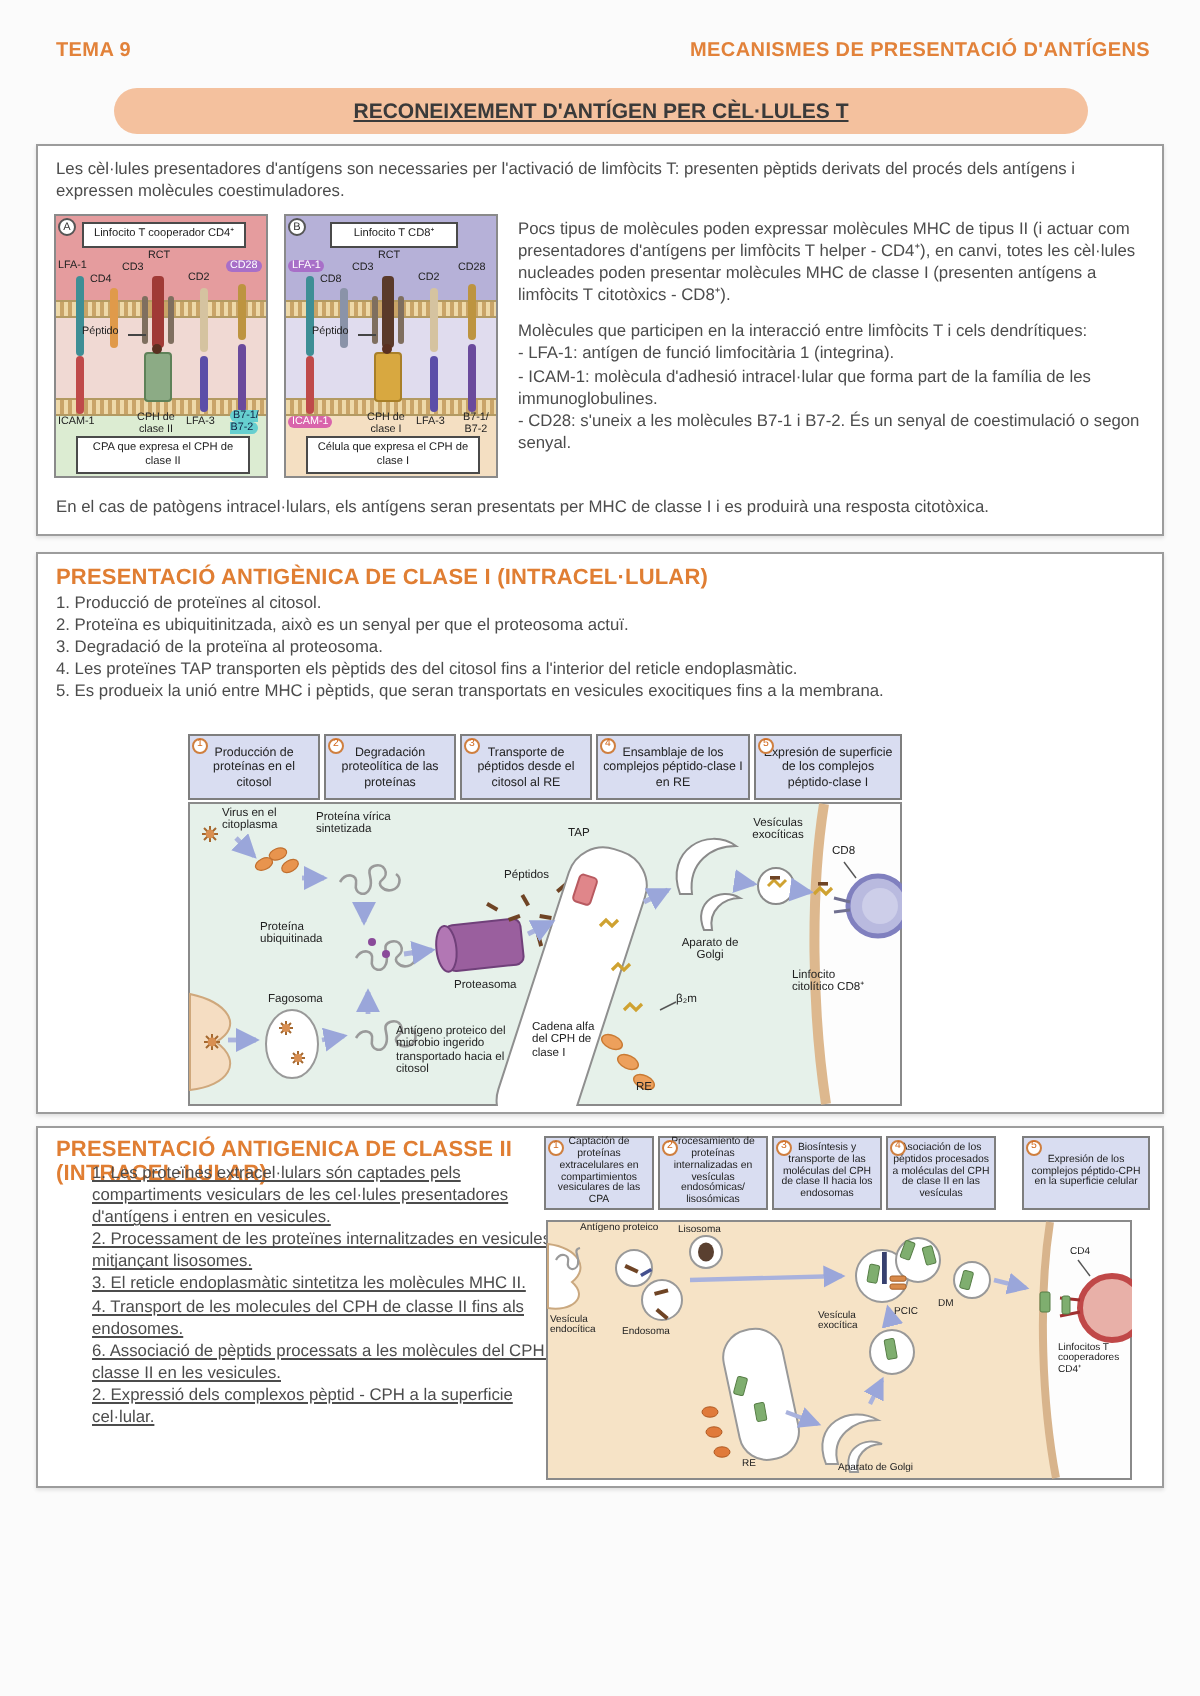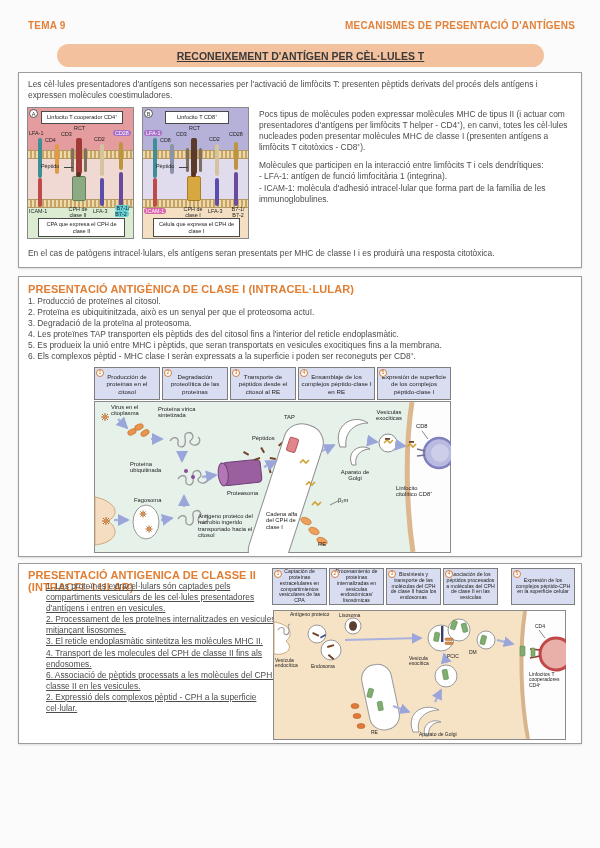--- a/index.html
+++ b/index.html
@@ -153,34 +153,34 @@
       <div class="d1lbl w" style="left:84px;top:99px;width:22px;">B7-1/ B7-2</div>
       <div class="tbox" style="left:10px;top:110px;width:87px;height:19px;">Célula que expresa el CPH de clase I</div>
     </div>
   </div>
 
   <div id="b1-right">
     <div class="txt para">Pocs tipus de molècules poden expressar molècules MHC de tipus II (i actuar com presentadores d'antígens per limfòcits T helper - CD4⁺), en canvi, totes les cèl·lules nucleades poden presentar molècules MHC de classe I (presenten antígens a limfòcits T citotòxics - CD8⁺).</div>
     <div class="txt">Molècules que participen en la interacció entre limfòcits T i cels dendrítiques:</div>
     <div class="txt">- LFA-1: antígen de funció limfocitària 1 (integrina).</div>
     <div class="txt">- ICAM-1: molècula d'adhesió intracel·lular que forma part de la família de les immunoglobulines.</div>
+    <div class="txt">- CD28: s'uneix a les molècules B7-1 i B7-2. És un senyal de coestimulació o segon senyal.</div>
   </div>
 
   <div class="txt" id="b1-footer">En el cas de patògens intracel·lulars, els antígens seran presentats per MHC de classe I i es produirà una resposta citotòxica.</div>
 </div>
 
 <div class="box" id="box2">
   <div class="oh" id="b2-heading">PRESENTACIÓ ANTIGÈNICA DE CLASE I (INTRACEL·LULAR)</div>
   <div id="b2-steps">
     <div class="txt">1. Producció de proteïnes al citosol.</div>
     <div class="txt">2. Proteïna es ubiquitinitzada, això es un senyal per que el proteosoma actuï.</div>
     <div class="txt">3. Degradació de la proteïna al proteosoma.</div>
     <div class="txt">4. Les proteïnes TAP transporten els pèptids des del citosol fins a l'interior del reticle endoplasmàtic.</div>
     <div class="txt">5. Es produeix la unió entre MHC i pèptids, que seran transportats en vesicules exocitiques fins a la membrana.</div>
-    <div class="txt">6. Els complexos pèptid - MHC clase I seràn expressats a la superficie i poden ser reconeguts per CD8⁺.</div>
   </div>
 
   <div id="b2-diagram">
     <div class="hrow">
       <div class="hbox hb1">
           <span class="num">1</span>
           <span>Producción de proteínas en el citosol</span>
         </div>
       <div class="hbox hb2">
           <span class="num">2</span>

